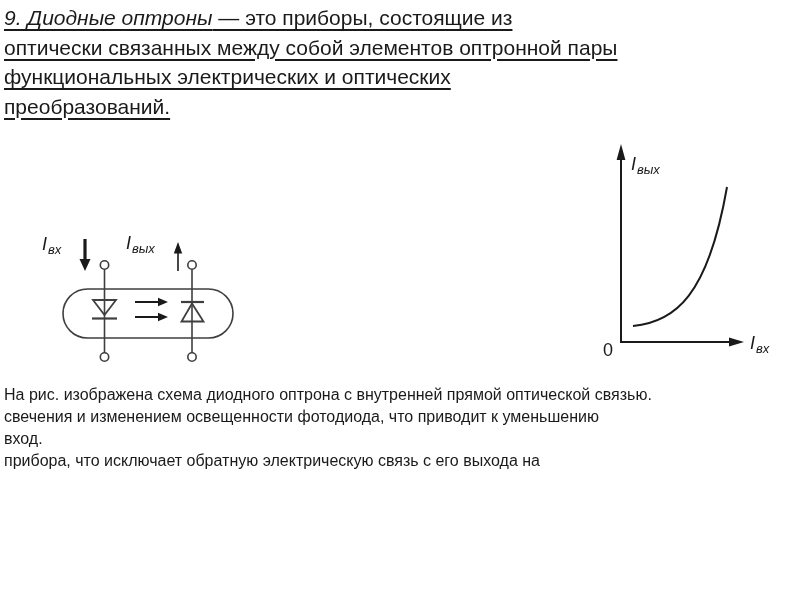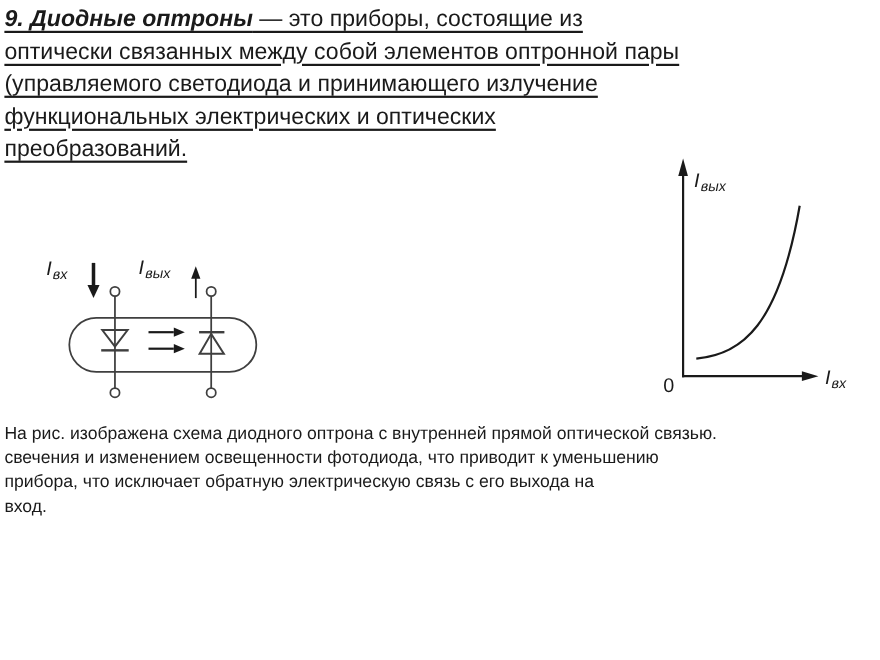--- a/index.html
+++ b/index.html
@@ -22,21 +22,21 @@
     font-size: 21px;
     line-height: 29.5px;
     white-space: nowrap;
   }
   .title-line { height: 29.5px; }
   .u {
     text-decoration: underline;
     text-decoration-thickness: 1.5px;
     text-underline-offset: 4px;
   }
-  .title-bold { font-weight: bold; font-style: italic; }
+  .title-bold { font-weight: normal; font-style: italic; }
 
   
   .circuit-svg { position: absolute; left: 30px; top: 225px; }
   .graph-svg   { position: absolute; left: 590px; top: 130px; }
   svg text {
     font-family: "Liberation Sans", sans-serif;
     fill: #1a1a1a;
   }
   .lbl { font-size: 18px; font-style: italic; }
   .lbl-sub { font-size: 13px; font-style: italic; }
@@ -55,21 +55,20 @@
   .it { font-style: italic; }
 </style>
 </head>
 <body>
 
 <div class="slide">
 
   <div class="title-block">
     <div class="title-line"><span class="u"><span class="title-bold">9. Диодные оптроны</span><span> — это приборы, состоящие из</span></span></div>
     <div class="title-line"><span class="u">оптически связанных между собой элементов оптронной пары</span></div>
-    <div class="title-line"><span class="u">(управляемого светодиода и принимающего излучение</span></div>
     <div class="title-line"><span class="u">функциональных электрических и оптических</span></div>
     <div class="title-line"><span class="u">преобразований.</span></div>
   </div>
 
   <svg class="circuit-svg" width="220" height="145" viewBox="0 0 220 145">
     <g stroke="#3f3f3f" fill="none" stroke-width="1.6">
 
       <rect x="33" y="64" width="170" height="49" rx="24.5"></rect>
 
       <line x1="74.5" y1="44" x2="74.5" y2="128"></line>
@@ -123,17 +122,17 @@
     <path d="M 43 196 C 85 192, 118 166, 137 57" fill="none" stroke="#1a1a1a" stroke-width="2"></path>
 
     <text class="lbl" x="41" y="40"><tspan>I</tspan><tspan class="lbl-sub" dx="1" dy="4">вых</tspan></text>
     <text class="lbl" x="160" y="219"><tspan>I</tspan><tspan class="lbl-sub" dx="1" dy="4">вх</tspan></text>
     <text class="origin" x="13" y="226">0</text>
   </svg>
 
   <div class="body-block">
     <div>На рис. изображена схема диодного оптрона с внутренней прямой оптической связью.</div>
     <div>свечения и изменением освещенности фотодиода, что приводит к уменьшению</div>
+    <div>вход.</div>
     <div>прибора, что исключает обратную электрическую связь с его выхода на</div>
-    <div>вход.</div>
   </div>
 
 </div>
 
 </body></html>

